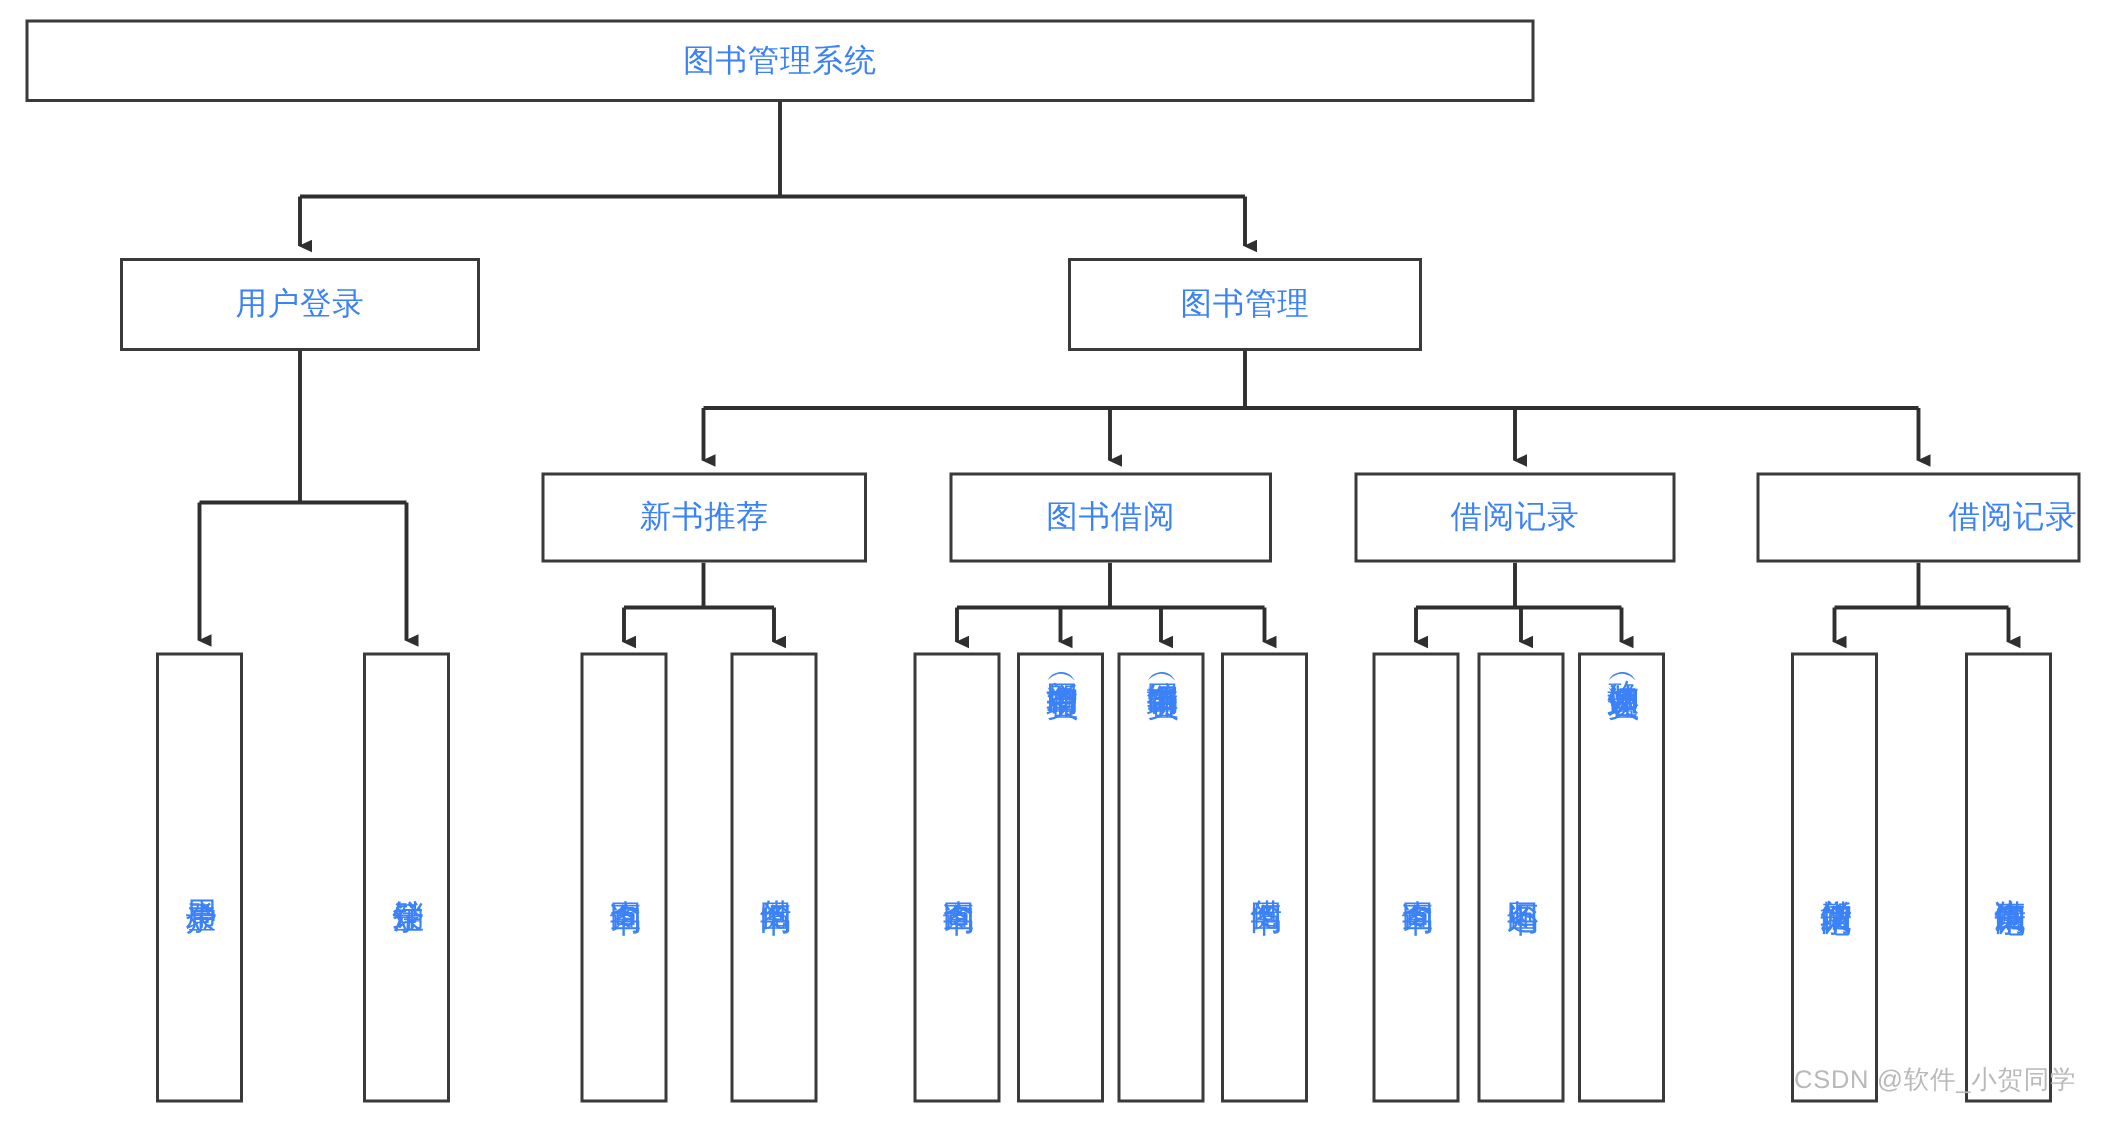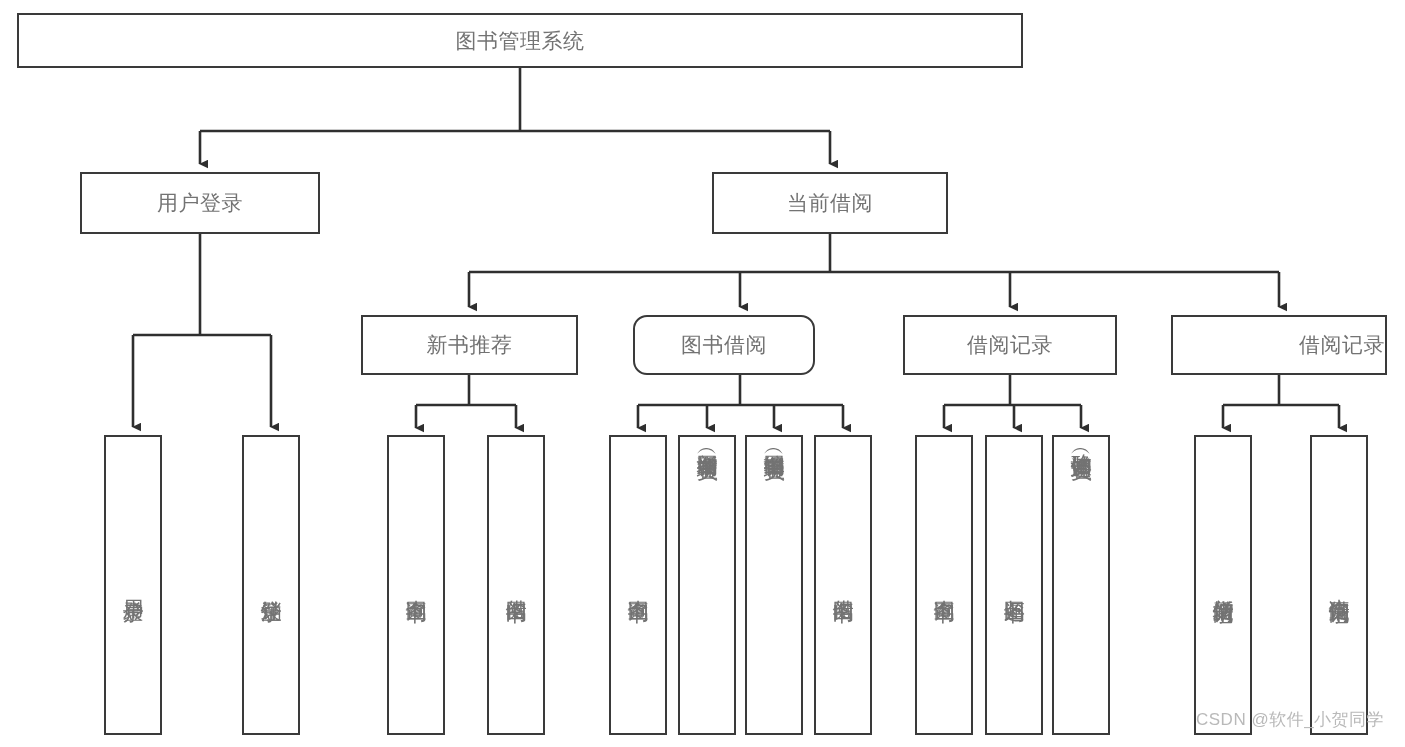--- a/index.html
+++ b/index.html
@@ -28,21 +28,21 @@
     pointer-events: none;
   }
   .node {
     position: absolute;
     box-sizing: border-box;
     background: #ffffff;
     border: 2px solid #3a3a3a;
     display: flex;
     align-items: center;
     justify-content: center;
-    color: #737373;
+    color: #3b82f6;
   }
   .node.horizontal .node-label {
     font-size: 21px;
     line-height: 1.2;
     letter-spacing: 0.5px;
     white-space: nowrap;
   }
   .node.vertical {
     align-items: flex-start;
     justify-content: center;
@@ -124,27 +124,27 @@
   </svg>
 
   <div class="node horizontal" style="left:17px; top:13px; width:1006px; height:55px;">
     <span class="node-label">图书管理系统</span>
   </div>
 
   <div class="node horizontal" style="left:80px; top:172px; width:240px; height:62px;">
     <span class="node-label">用户登录</span>
   </div>
   <div class="node horizontal" style="left:712px; top:172px; width:236px; height:62px;">
-    <span class="node-label">当前借阅</span>
+    <span class="node-label">图书管理</span>
   </div>
 
   <div class="node horizontal" style="left:361px; top:315px; width:217px; height:60px;">
     <span class="node-label">新书推荐</span>
   </div>
-  <div class="node horizontal" style="left:633px; top:315px; width:182px; height:60px;border-radius:14px;">
+  <div class="node horizontal" style="left:633px; top:315px; width:215px; height:60px;">
     <span class="node-label">图书借阅</span>
   </div>
   <div class="node horizontal" style="left:903px; top:315px; width:214px; height:60px;">
     <span class="node-label">借阅记录</span>
   </div>
   <div class="node horizontal" style="left:1171px; top:315px; width:216px; height:60px;justify-content:flex-end;">
     <span class="node-label">借阅记录</span>
   </div>
 
   <div class="node vertical centered" style="left:104px; top:435px; width:58px; height:300px;">

